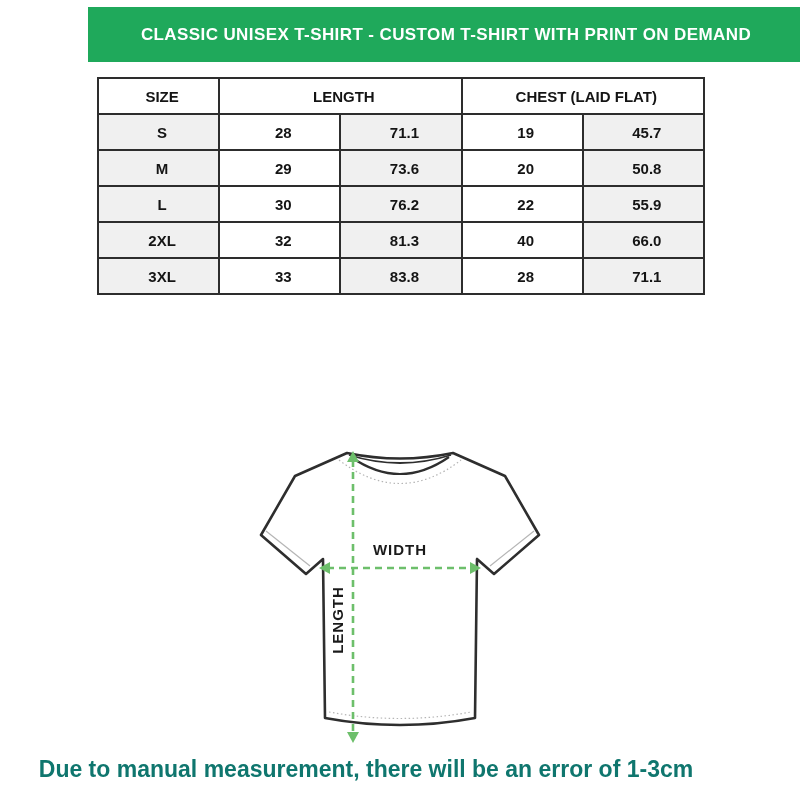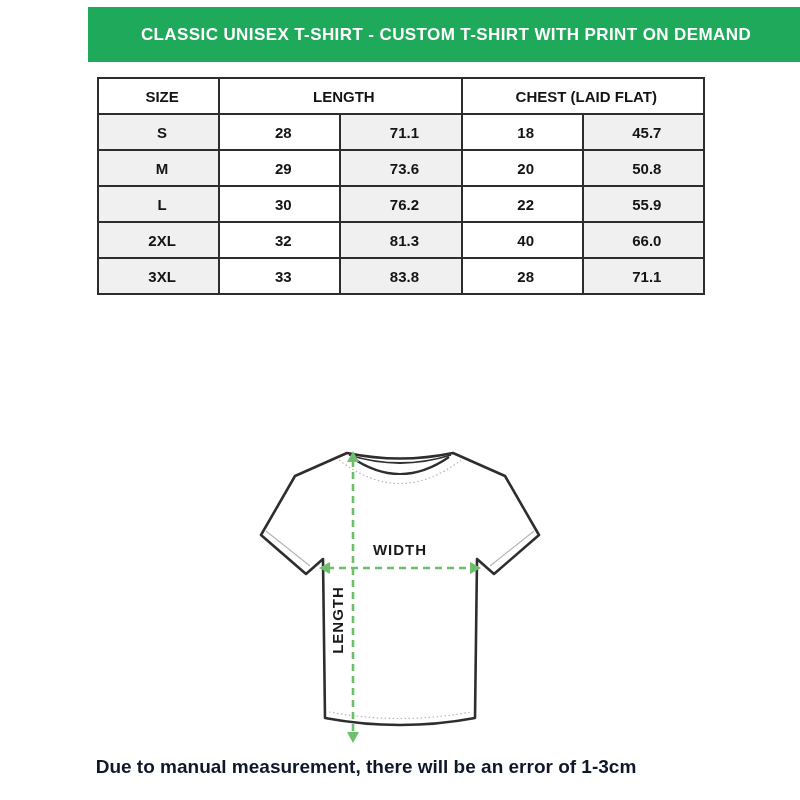--- a/index.html
+++ b/index.html
@@ -49,23 +49,23 @@
   .diagram-wrap {
     position: absolute;
     left: 250px; top: 433px;
     width: 300px; height: 320px;
   }
   .footnote {
     position: absolute;
     left: 0; top: 756px;
     width: 732px;
     text-align: center;
-    font-size: 19px;
+    font-size: 23px;
     font-weight: 700;
-    color: #0f172a;
+    color: #0f766e;
   }
 </style>
 </head>
 <body>
 
 <div class="banner">
   <span class="banner-title">CLASSIC UNISEX T-SHIRT - CUSTOM T-SHIRT WITH PRINT ON DEMAND</span>
 </div>
 
 <div class="chart-wrap">
@@ -82,21 +82,21 @@
         <th>SIZE</th>
         <th colspan="2">LENGTH</th>
         <th colspan="2">CHEST (LAID FLAT)</th>
       </tr>
     </thead>
     <tbody>
       <tr>
         <td class="c-gray">S</td>
         <td>28</td>
         <td class="c-gray">71.1</td>
-        <td>18</td>
+        <td>19</td>
         <td class="c-gray">45.7</td>
       </tr>
       <tr>
         <td class="c-gray">M</td>
         <td>29</td>
         <td class="c-gray">73.6</td>
         <td>20</td>
         <td class="c-gray">50.8</td>
       </tr>
       <tr>

